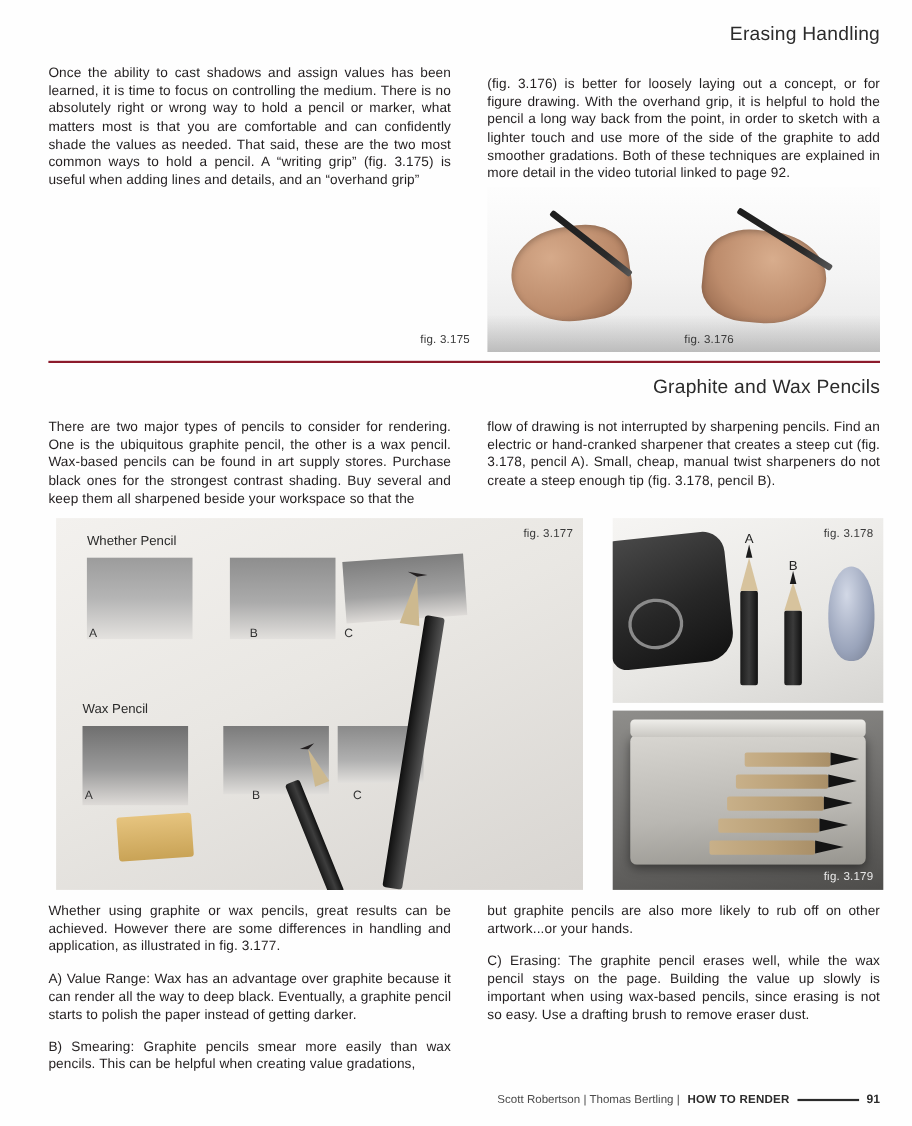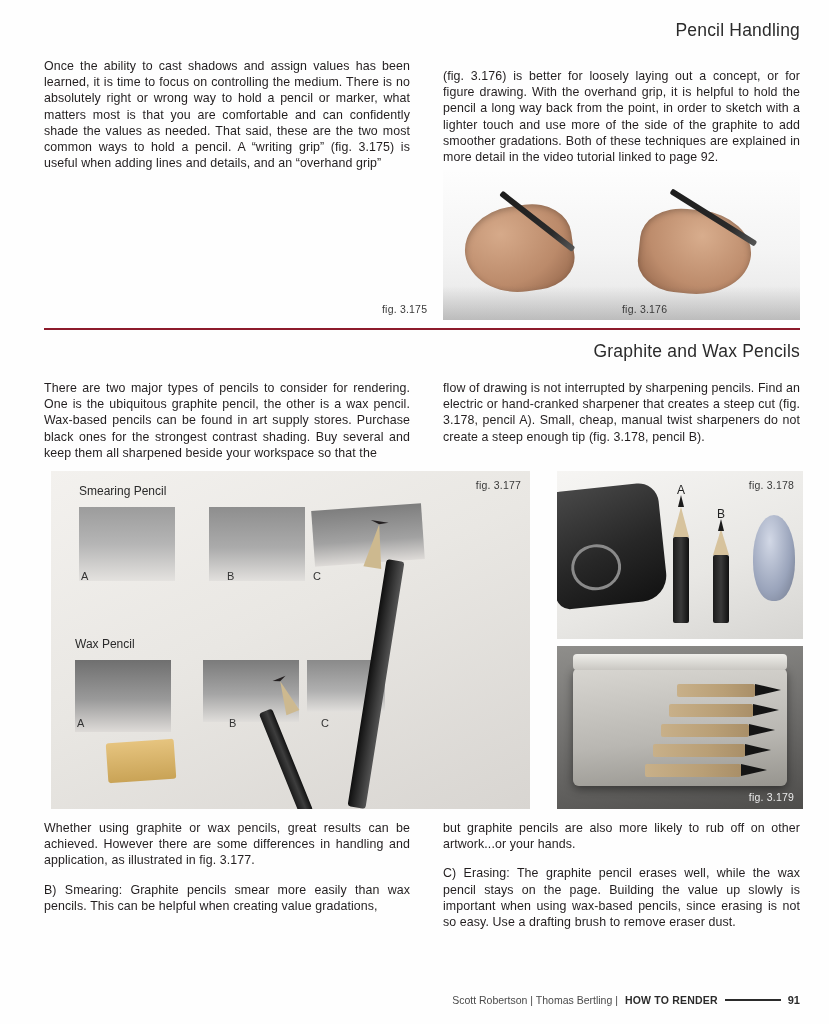--- a/index.html
+++ b/index.html
@@ -251,21 +251,21 @@
     height: 1.5px;
     background: #2b2b2b;
   }
   #footer .pagenum { font-weight: bold; font-size: 11px; }
 </style>
 </head>
 <body>
 
 <div class="page">
 
-  <div class="section-heading" id="heading-1">Pencil Handling</div>
+  <div class="section-heading" id="heading-1">Erasing Handling</div>
 
   <div class="col" id="col-1a">
     <p>Once the ability to cast shadows and assign values has been learned, it is time to focus on controlling the medium. There is no absolutely right or wrong way to hold a pencil or marker, what matters most is that you are comfortable and can confidently shade the values as needed. That said, these are the two most common ways to hold a pencil. A “writing grip” (fig. 3.175) is useful when adding lines and details, and an “overhand grip”</p>
   </div>
 
   <div class="col" id="col-1b">
     <p>(fig. 3.176) is better for loosely laying out a concept, or for figure drawing. With the overhand grip, it is helpful to hold the pencil a long way back from the point, in order to sketch with a lighter touch and use more of the side of the graphite to add smoother gradations. Both of these techniques are explained in more detail in the video tutorial linked to page 92.</p>
   </div>
 
   <div class="figure" id="fig-hands">
@@ -283,21 +283,21 @@
   <div class="section-heading" id="heading-2">Graphite and Wax Pencils</div>
 
   <div class="col" id="col-2a">
     <p>There are two major types of pencils to consider for rendering. One is the ubiquitous graphite pencil, the other is a wax pencil. Wax-based pencils can be found in art supply stores. Purchase black ones for the strongest contrast shading. Buy several and keep them all sharpened beside your workspace so that the</p>
   </div>
   <div class="col" id="col-2b">
     <p>flow of drawing is not interrupted by sharpening pencils. Find an electric or hand-cranked sharpener that creates a steep cut (fig. 3.178, pencil A). Small, cheap, manual twist sharpeners do not create a steep enough tip (fig. 3.178, pencil B).</p>
   </div>
 
   <div class="figure" id="fig-177">
-    <div class="swatch-label" style="left:28px; top:13px;">Smearing Pencil</div>
+    <div class="swatch-label" style="left:28px; top:13px;">Whether Pencil</div>
 
     <div class="grad g1" style="left:28px; top:36px; width:96px; height:74px;
          background:linear-gradient(180deg,#9c9c9c 0%,#b5b5b5 50%,#e4e2df 100%);"></div>
     <div class="grad" style="left:158px; top:36px; width:96px; height:74px;
          background:linear-gradient(180deg,#8e8e8e 0%,#ababab 55%,#e2e0dd 100%);"></div>
     <div class="grad" style="left:262px; top:36px; width:110px; height:56px; transform:rotate(-4deg);
          background:linear-gradient(180deg,#7e7e7e 0%,#a2a2a2 60%,#dedbd8 100%);"></div>
 
     <div class="tick" style="left:30px; top:99px;">A</div>
     <div class="tick" style="left:176px; top:99px;">B</div>
@@ -364,20 +364,21 @@
       <div class="tin-pencil" style="left:80px; top:76px; width:92px;"></div>
       <div class="tin-pencil" style="left:72px; top:96px; width:96px;"></div>
       <div style="position:absolute; left:0; top:-14px; width:100%; height:16px;
            background:linear-gradient(180deg,#efeeea 0%,#c9c7c2 100%); border-radius:4px;"></div>
     </div>
     <div class="fig-caption light" id="cap-3179">fig. 3.179</div>
   </div>
 
   <div class="col" id="col-3a">
     <p>Whether using graphite or wax pencils, great results can be achieved. However there are some differences in handling and application, as illustrated in fig. 3.177.</p>
+    <p>A) Value Range: Wax has an advantage over graphite because it can render all the way to deep black. Eventually, a graphite pencil starts to polish the paper instead of getting darker.</p>
     <p>B) Smearing: Graphite pencils smear more easily than wax pencils. This can be helpful when creating value gradations,</p>
   </div>
   <div class="col" id="col-3b">
     <p>but graphite pencils are also more likely to rub off on other artwork...or your hands.</p>
     <p>C) Erasing: The graphite pencil erases well, while the wax pencil stays on the page. Building the value up slowly is important when using wax-based pencils, since erasing is not so easy. Use a drafting brush to remove eraser dust.</p>
   </div>
 
   <div id="footer">
     <span class="authors">Scott Robertson | Thomas Bertling |</span>
     <span class="title">HOW TO RENDER</span>

